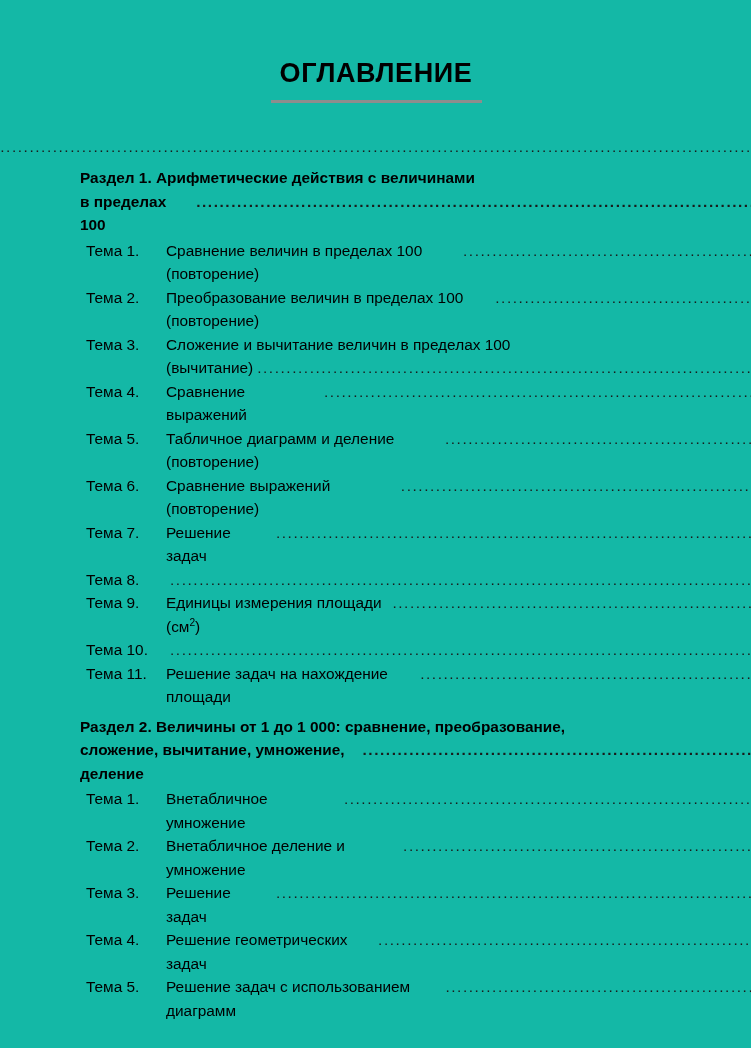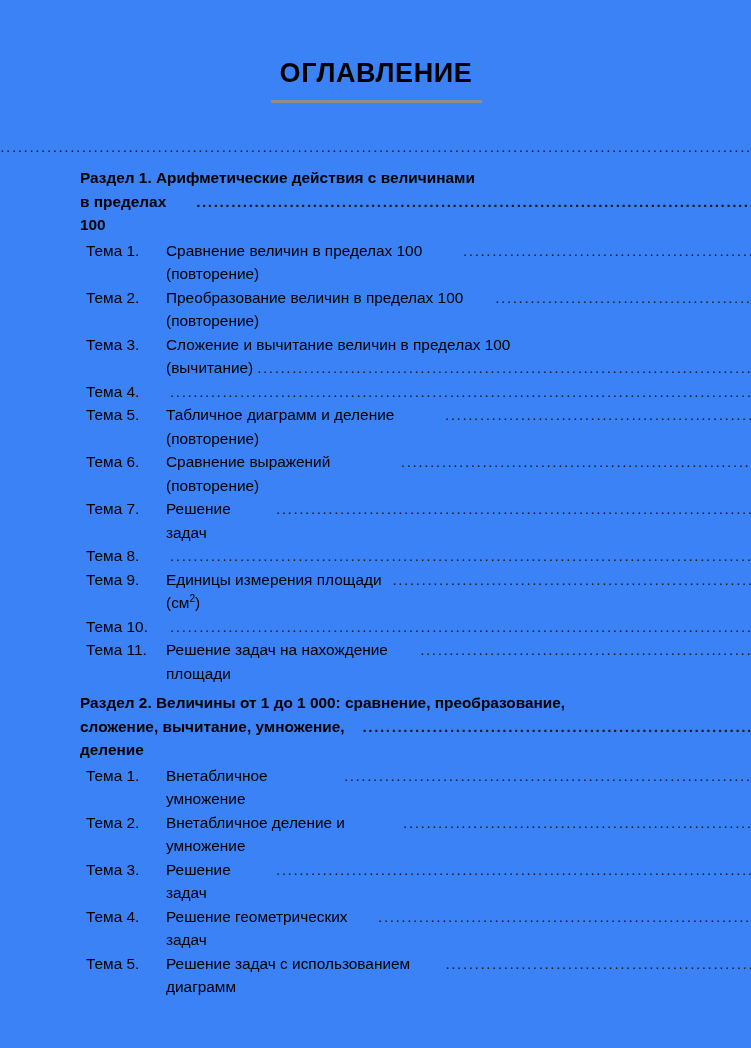--- a/index.html
+++ b/index.html
@@ -11,21 +11,21 @@
     width: 751px;
     height: 1048px;
     font-family: "Liberation Sans", sans-serif;
     color: #000000;
     overflow: hidden;
   }
   .page {
     position: relative;
     width: 751px;
     height: 1048px;
-    background: #3b82f6;
+    background: #14b8a6;
     box-sizing: border-box;
     padding: 0 79px 12px 80px;
   }
 
   
   .title-block {
     padding-top: 59px;
     text-align: center;
   }
   .doc-title {
@@ -164,20 +164,21 @@
               <div class="leader-line">
                 <span class="entry-text">(вычитание)</span>
                 <span class="dots">........................................................................................................................................................................................................</span>
               </div>
             </div>
           </div>
           <div class="row row-topic">
             <div class="label-cell">Тема 4.</div>
             <div class="text-cell entry">
               <div class="leader-line">
+                <span class="entry-text">Сравнение выражений</span>
                 <span class="dots">........................................................................................................................................................................................................</span>
               </div>
             </div>
           </div>
           <div class="row row-topic">
             <div class="label-cell">Тема 5.</div>
             <div class="text-cell entry">
               <div class="leader-line">
                 <span class="entry-text">Табличное диаграмм и деление (повторение)</span>
                 <span class="dots">........................................................................................................................................................................................................</span>

